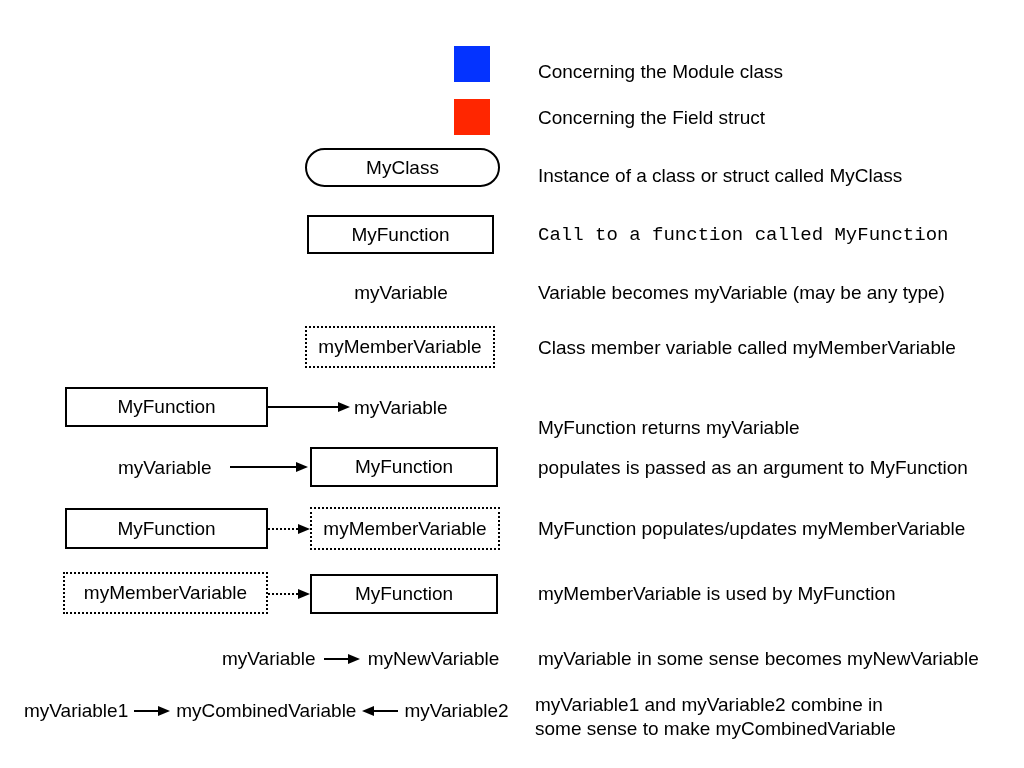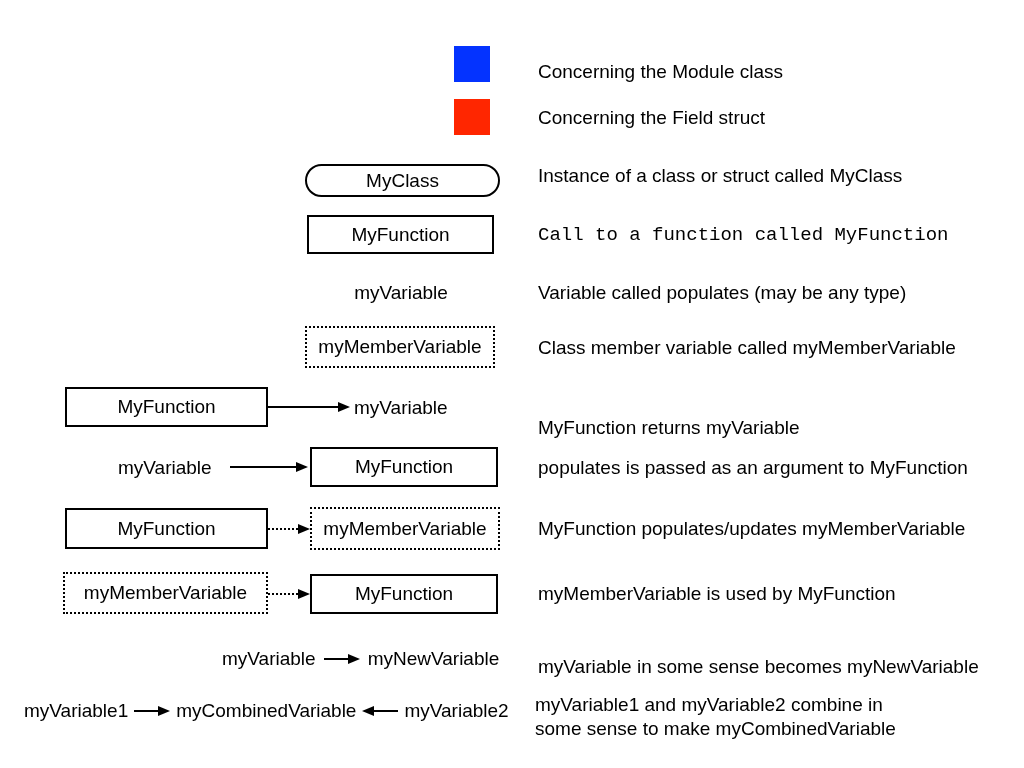--- a/index.html
+++ b/index.html
@@ -36,32 +36,32 @@
 <body>
 
 <div id="canvas">
 
   <div class="swatch" style="left: 454px; top: 46px; background: rgb(4, 51, 255);"></div>
   <div class="desc" style="top:39px;margin-top:21px;">Concerning the Module class</div>
 
   <div class="swatch" style="left: 454px; top: 99px; background: rgb(255, 38, 0);"></div>
   <div class="desc" style="top:106px;">Concerning the Field struct</div>
 
-  <div class="box rounded" style="left:305px;top:164px;width:195px;height:33px;">
+  <div class="box rounded" style="left:305px;top:148px;width:195px;height:39px;">
     <span>MyClass</span>
   </div>
   <div class="desc" style="top:164px;">Instance of a class or struct called MyClass</div>
 
   <div class="box" style="left:307px;top:215px;width:187px;height:39px;">
     <span>MyFunction</span>
   </div>
   <div class="desc" style="top:224px;font-family:Liberation Mono, monospace;">Call to a function called MyFunction</div>
 
   <div class="plainlabel centerlabel" style="left:305px;top:281px;width:192px;">myVariable</div>
-  <div class="desc" style="top:281px;">Variable called populates (may be any type)</div>
+  <div class="desc" style="top:281px;">Variable becomes myVariable (may be any type)</div>
 
   <div class="box dotted" style="left:305px;top:326px;width:190px;height:42px;">
     <span>myMemberVariable</span>
   </div>
   <div class="desc" style="top:336px;">Class member variable called myMemberVariable</div>
 
   <div class="box" style="left:65px;top:387px;width:203px;height:40px;">
     <span>MyFunction</span>
   </div>
   <div class="arrow" style="left:268px;top:401px;width:82px;">
@@ -106,21 +106,21 @@
   <div class="desc" style="top:582px;">myMemberVariable is used by MyFunction</div>
 
   <div class="inline-row" style="left:222px;top:648px;gap:8px;">
     <span>myVariable</span>
     <span class="inline-arrow">
       <span class="shaft"></span>
         <span class="head-r"></span>
     </span>
     <span>myNewVariable</span>
   </div>
-  <div class="desc" style="top:647px;margin-top:8px;">myVariable in some sense becomes myNewVariable</div>
+  <div class="desc" style="top:647px;">myVariable in some sense becomes myNewVariable</div>
 
   <div class="inline-row" style="left:24px;top:700px;gap:6px;">
     <span>myVariable1</span>
     <span class="inline-arrow">
       <span class="shaft"></span>
         <span class="head-r"></span>
     </span>
     <span>myCombinedVariable</span>
     <span class="inline-arrow">
       <span class="head-l"></span>

